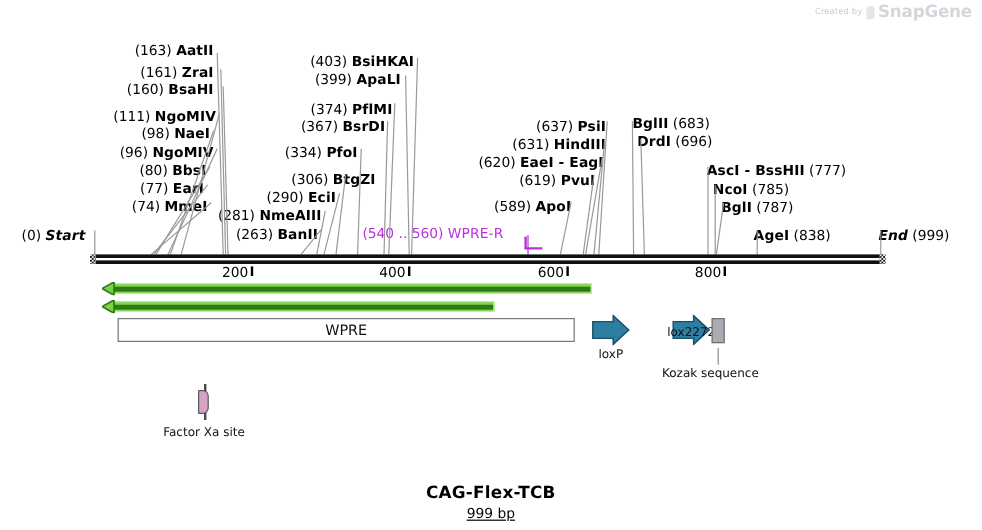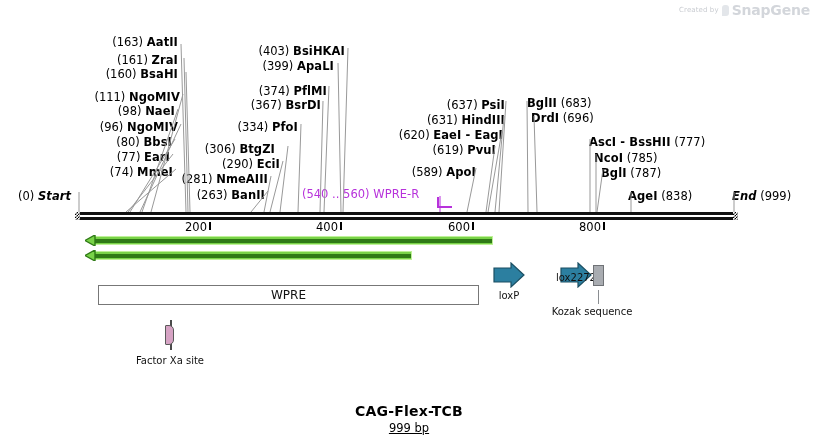--- a/index.html
+++ b/index.html
@@ -80,21 +80,21 @@
   <div class="lbl r" style="right:638px;top:91px;"><span class="pos">(111)</span> <span class="nm">NgoMIV</span></div>
   <div class="lbl r" style="right:643px;top:105px;"><span class="pos">(98)</span> <span class="nm">NaeI</span></div>
   <div class="lbl r" style="right:640px;top:121px;"><span class="pos">(96)</span> <span class="nm">NgoMIV</span></div>
   <div class="lbl r" style="right:646px;top:136px;"><span class="pos">(80)</span> <span class="nm">BbsI</span></div>
   <div class="lbl r" style="right:648px;top:151px;"><span class="pos">(77)</span> <span class="nm">EarI</span></div>
   <div class="lbl r" style="right:645px;top:166px;"><span class="pos">(74)</span> <span class="nm">MmeI</span></div>
 
   <div class="lbl r" style="right:550px;top:173px;"><span class="pos">(281)</span> <span class="nm">NmeAIII</span></div>
   <div class="lbl r" style="right:553px;top:189px;"><span class="pos">(263)</span> <span class="nm">BanII</span></div>
 
-  <div class="lbl r" style="right:543px;top:143px;text-align:right;"><span class="pos">(306)</span> <span class="nm">BtgZI</span></div>
+  <div class="lbl r" style="right:505px;top:143px;text-align:right;"><span class="pos">(306)</span> <span class="nm">BtgZI</span></div>
   <div class="lbl r" style="right:538px;top:158px;"><span class="pos">(290)</span> <span class="nm">EciI</span></div>
   <div class="lbl r" style="right:520px;top:121px;"><span class="pos">(334)</span> <span class="nm">PfoI</span></div>
 
   <div class="lbl r" style="right:473px;top:45px;"><span class="pos">(403)</span> <span class="nm">BsiHKAI</span></div>
   <div class="lbl r" style="right:484px;top:60px;"><span class="pos">(399)</span> <span class="nm">ApaLI</span></div>
   <div class="lbl r" style="right:491px;top:85px;"><span class="pos">(374)</span> <span class="nm">PflMI</span></div>
   <div class="lbl r" style="right:497px;top:99px;"><span class="pos">(367)</span> <span class="nm">BsrDI</span></div>
 
   <div class="lbl r" style="right:313px;top:99px;margin-left:32px;"><span class="pos">(637)</span> <span class="nm">PsiI</span></div>
   <div class="lbl r" style="right:313px;top:114px;"><span class="pos">(631)</span> <span class="nm">HindIII</span></div>
@@ -210,21 +210,21 @@
       <polygon points="0,5.5 10,0 10,11" fill="#79d348" stroke="#2f7a16" stroke-width="1.4"></polygon>
     </svg>
   </div>
   <div class="garrow" style="left:85px;top:251px;width:327px;">
     <div class="shaft"></div>
     <svg class="head" viewBox="0 0 11 11">
       <polygon points="0,5.5 10,0 10,11" fill="#79d348" stroke="#2f7a16" stroke-width="1.4"></polygon>
     </svg>
   </div>
 
-  <div class="wpre" style="left:98px;top:265px;width:381px;height:20px;margin-top:20px;">
+  <div class="wpre" style="left:98px;top:265px;width:381px;height:20px;">
     <span>WPRE</span>
   </div>
 
   <div class="lox" style="left:493px;top:262px;">
     <svg width="32" height="26" viewBox="0 0 32 26">
       <polygon points="1,6 18,6 18,1 31,13 18,25 18,20 1,20" fill="#2c7fa0" stroke="#1b4f63" stroke-width="1.2"></polygon>
     </svg>
   </div>
   <div class="flabel" style="left:509px;top:290px;">loxP</div>
 

